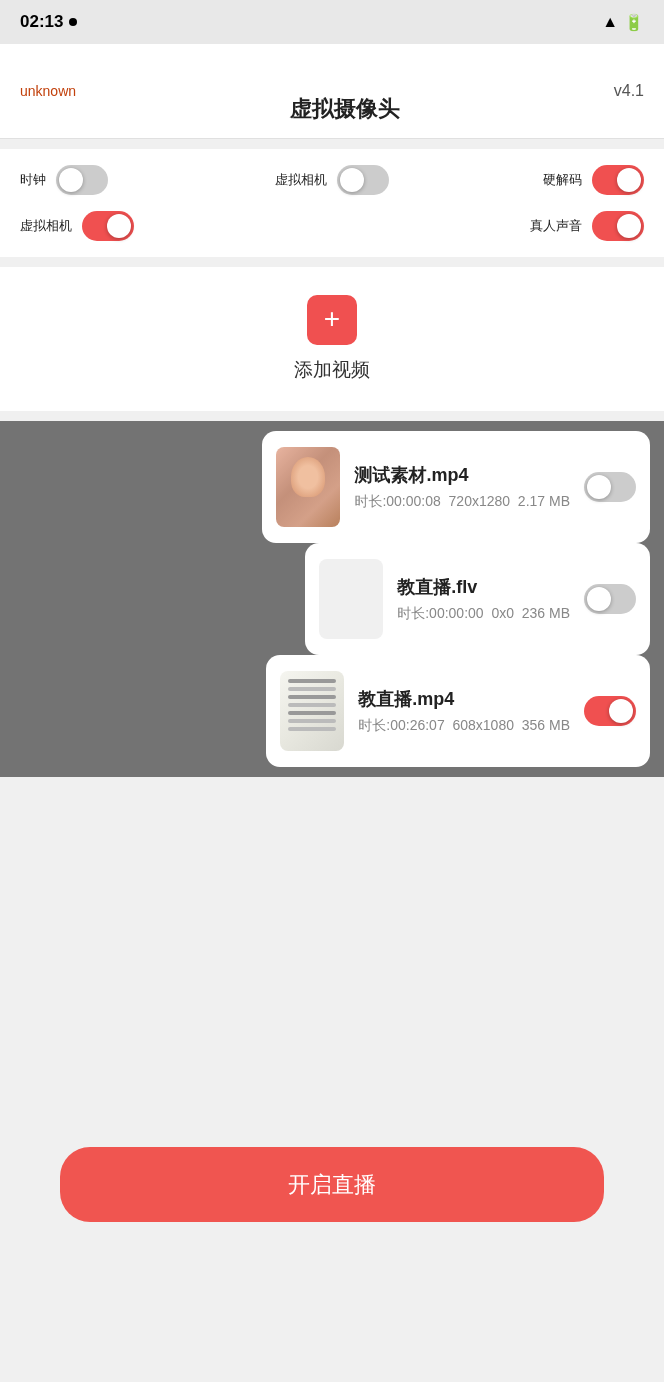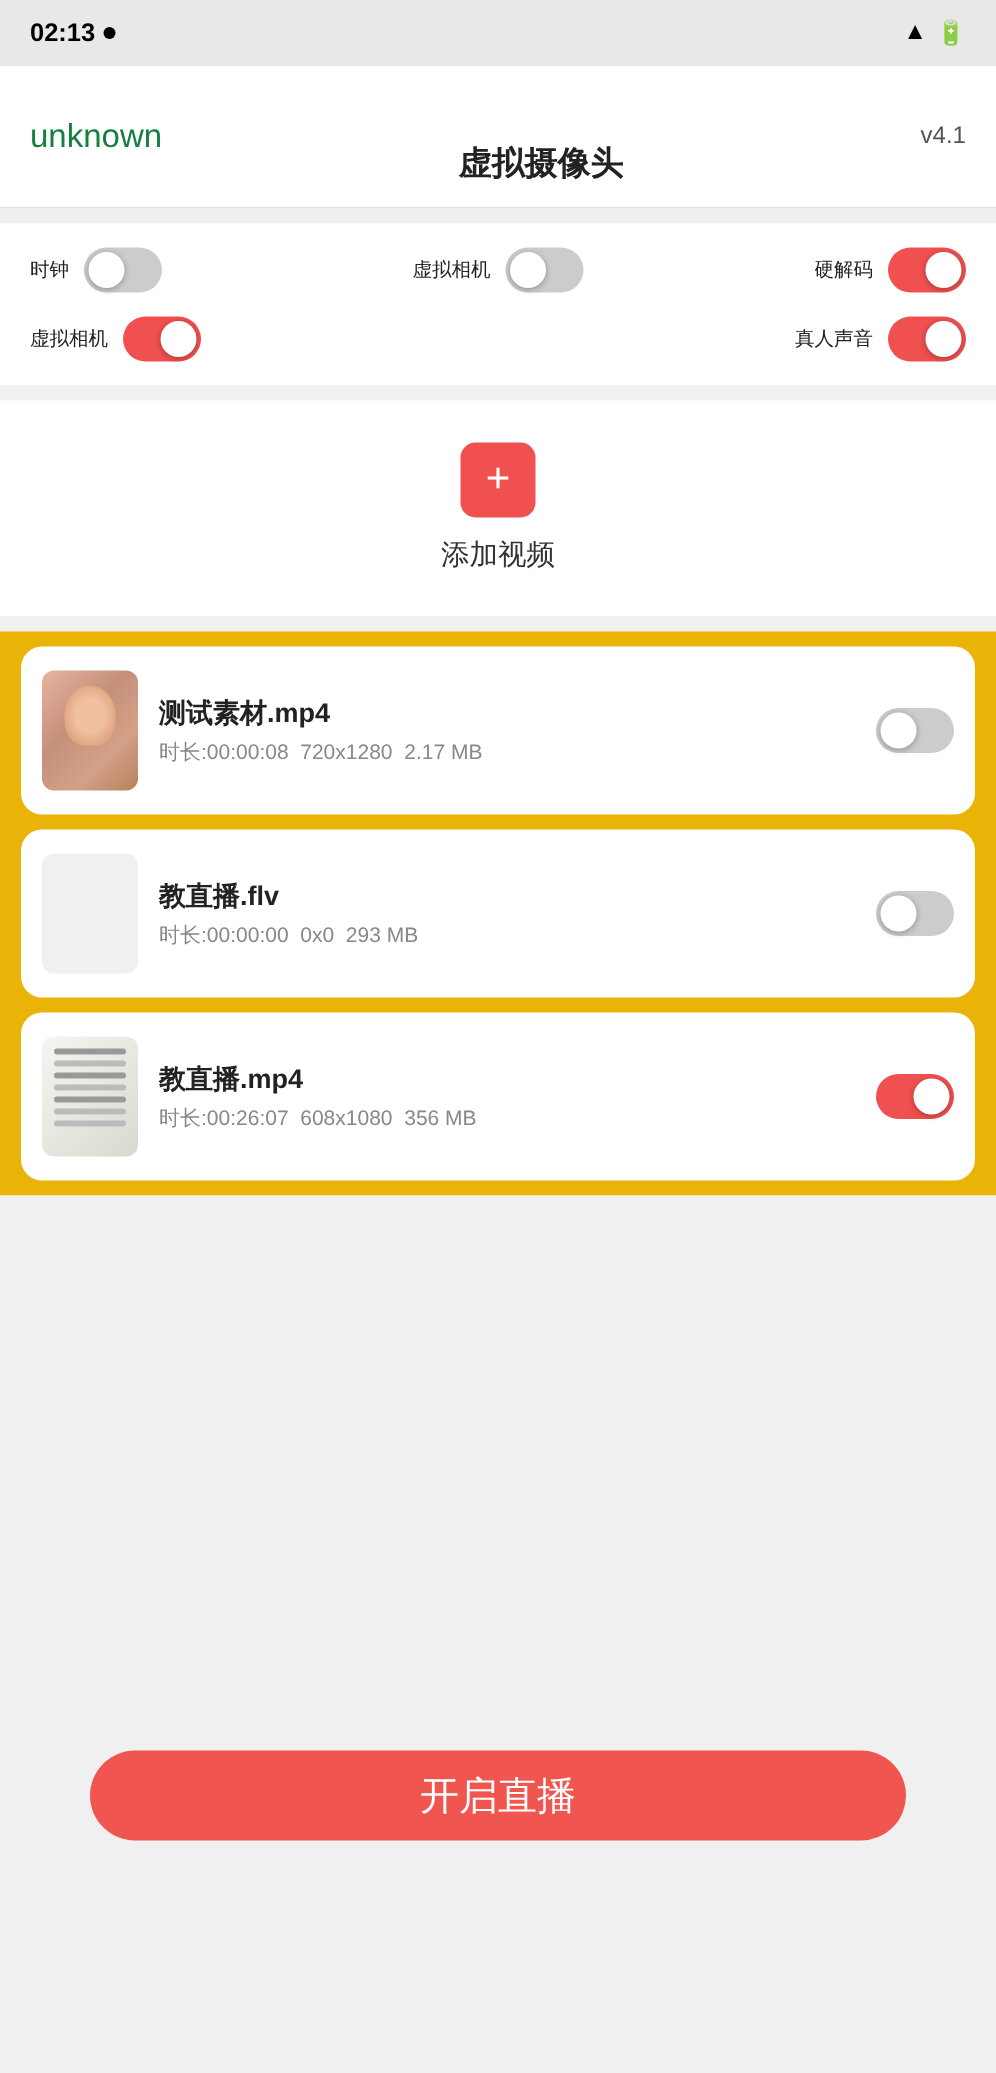--- a/index.html
+++ b/index.html
@@ -38,21 +38,21 @@
 
     
     .header {
       background: #fff;
       padding: 14px 20px;
       display: flex;
       align-items: center;
       justify-content: space-between;
       border-bottom: 1px solid #e0e0e0;
     }
-    .header-unknown { font-size: 22px; color: #15803d; }
+    .header-unknown { font-size: 14px; color: #c2410c; }
     .header-title { font-size: 22px; font-weight: 600; color: #222; margin-top: 36px; }
     .header-version { font-size: 16px; color: #555; }
 
     
     .controls-section {
       background: #fff;
       margin: 10px 0 0 0;
       padding: 16px 20px;
     }
     .controls-grid {
@@ -133,25 +133,25 @@
       line-height: 1;
       margin-top: -2px;
     }
     .add-video-label {
       font-size: 19px;
       color: #333;
     }
 
     
     .video-list {
-      background: #eab308;
+      background: #737373;
       padding: 10px 14px;
       display: flex;
       flex-direction: column;
-      gap: 10px;
+      align-items: flex-end;
     }
 
     .video-card {
       background: #fff;
       border-radius: 14px;
       padding: 16px 14px;
       display: flex;
       align-items: center;
       gap: 14px;
     }
@@ -224,26 +224,26 @@
       min-height: 350px;
     }
 
     
     .bottom-bar {
       background: #f0f0f0;
       padding: 20px 60px 30px;
     }
     .start-live-btn {
       width: 100%;
-      height: 60px;
+      height: 75px;
       background: #f05550;
       border-radius: 30px;
       border: none;
       color: #fff;
-      font-size: 26px;
+      font-size: 22px;
       font-weight: 500;
       cursor: pointer;
       display: flex;
       align-items: center;
       justify-content: center;
     }
 
     
     .no-thumb { background: #f0f0f0; }
   </style>
@@ -339,21 +339,21 @@
       <div class="toggle-track off"></div>
       <div class="toggle-thumb" style="left:3px;position:absolute;top:3px;width:24px;height:24px;border-radius:50%;background:#fff;box-shadow:0 1px 4px rgba(0,0,0,0.3);"></div>
     </div>
   </div>
 
   <div class="video-card">
     <div class="video-thumb-placeholder no-thumb"></div>
     <div class="video-info">
       <span class="video-name">教直播.flv</span>
       <span class="video-meta">
-        <span>时长:00:00:00</span>&nbsp;&nbsp;<span>0x0</span>&nbsp;&nbsp;<span>293 MB</span>
+        <span>时长:00:00:00</span>&nbsp;&nbsp;<span>0x0</span>&nbsp;&nbsp;<span>236 MB</span>
       </span>
     </div>
     <div class="toggle">
       <div class="toggle-track off"></div>
       <div class="toggle-thumb" style="left:3px;position:absolute;top:3px;width:24px;height:24px;border-radius:50%;background:#fff;box-shadow:0 1px 4px rgba(0,0,0,0.3);"></div>
     </div>
   </div>
 
   <div class="video-card">
     <div class="video-thumb thumb-text"></div>

